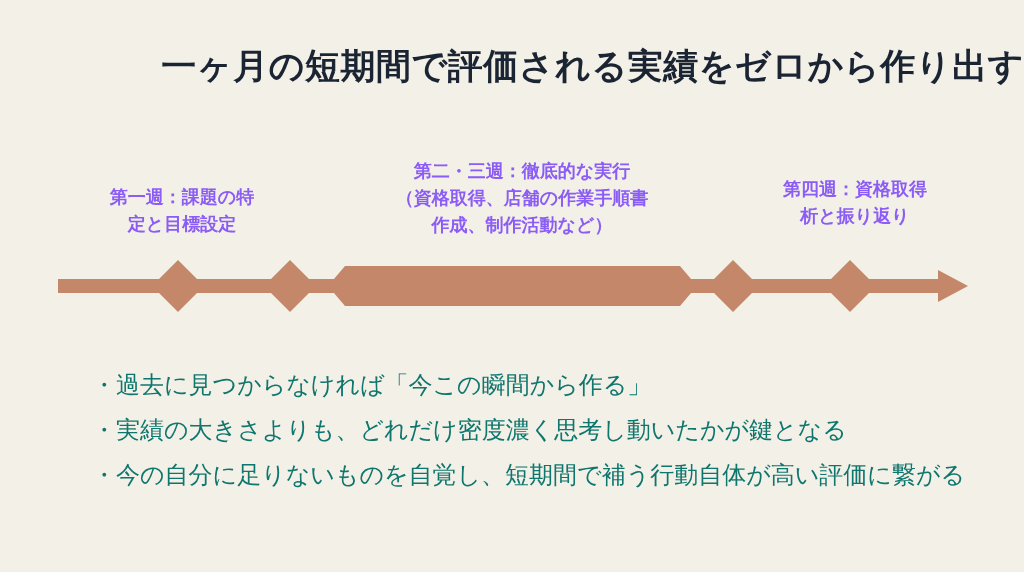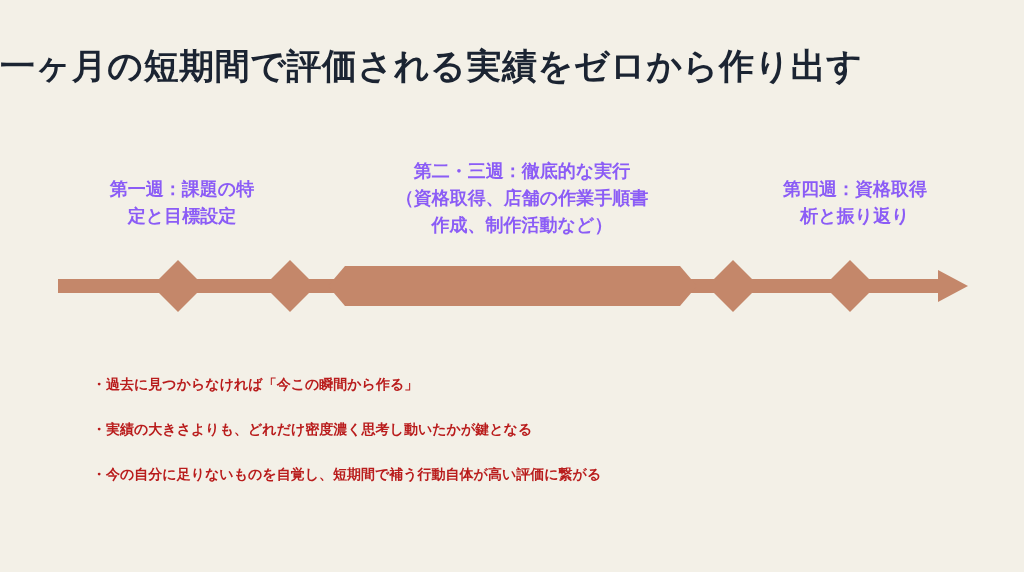--- a/index.html
+++ b/index.html
@@ -20,40 +20,40 @@
     inset: 0;
     background: #f3f0e7;
   }
 
   
   .title {
     position: absolute;
     left: 0;
     right: 0;
     top: 44px;
-    text-align: left;
+    text-align: right;
     font-size: 35px;
     line-height: 44px;
     font-weight: 700;
     color: #1b2432;
     letter-spacing: 0.5px;
     white-space: nowrap;
   }
 
   
   .phase-label {
     position: absolute;
     text-align: center;
     font-size: 18px;
     line-height: 27px;
     font-weight: 700;
     color: #8b5cf6;
     white-space: pre-line;
   }
-  #phase-label-0 { left: 62px;  width: 240px; top: 176px; }
+  #phase-label-0 { left: 62px;  width: 240px; top: 184px; }
   #phase-label-1 { left: 352px; width: 340px; top: 158px; }
   #phase-label-2 { left: 740px; width: 230px; top: 176px; }
 
   
   .timeline {
     position: absolute;
     left: 0;
     top: 250px;
     width: 1024px;
     height: 72px;
@@ -61,24 +61,24 @@
   .timeline svg { display: block; }
 
   
   .bullets {
     position: absolute;
     left: 92px;
     top: 362px;
     width: 880px;
   }
   .bullet {
-    font-size: 14px;
+    font-size: 24px;
     line-height: 45px;
-    font-weight: 700;
-    color: #b91c1c;
+    font-weight: 400;
+    color: #0f766e;
     white-space: nowrap;
   }
 </style>
 </head>
 <body>
 
 <div class="slide">
 
   <div class="title">一ヶ月の短期間で評価される実績をゼロから作り出す</div>
 

